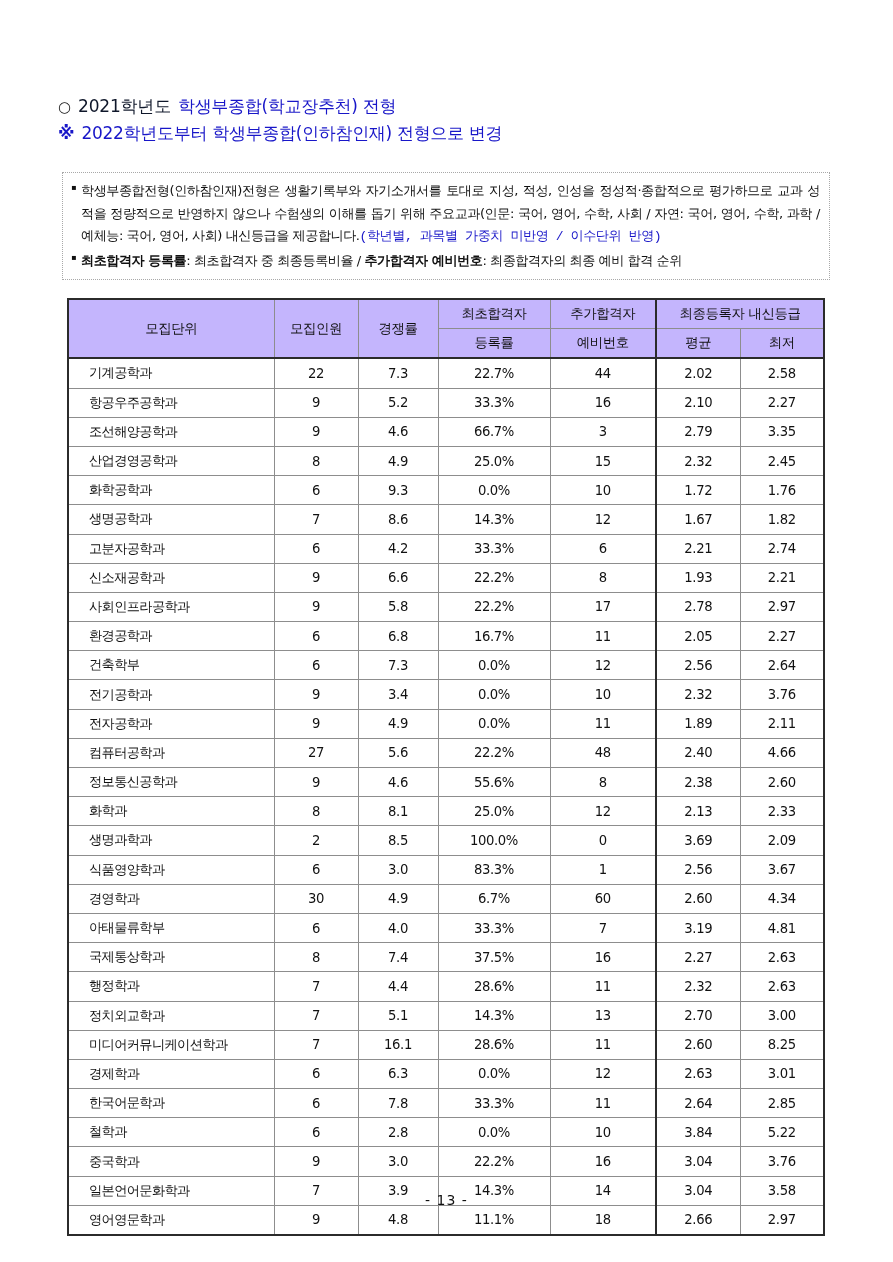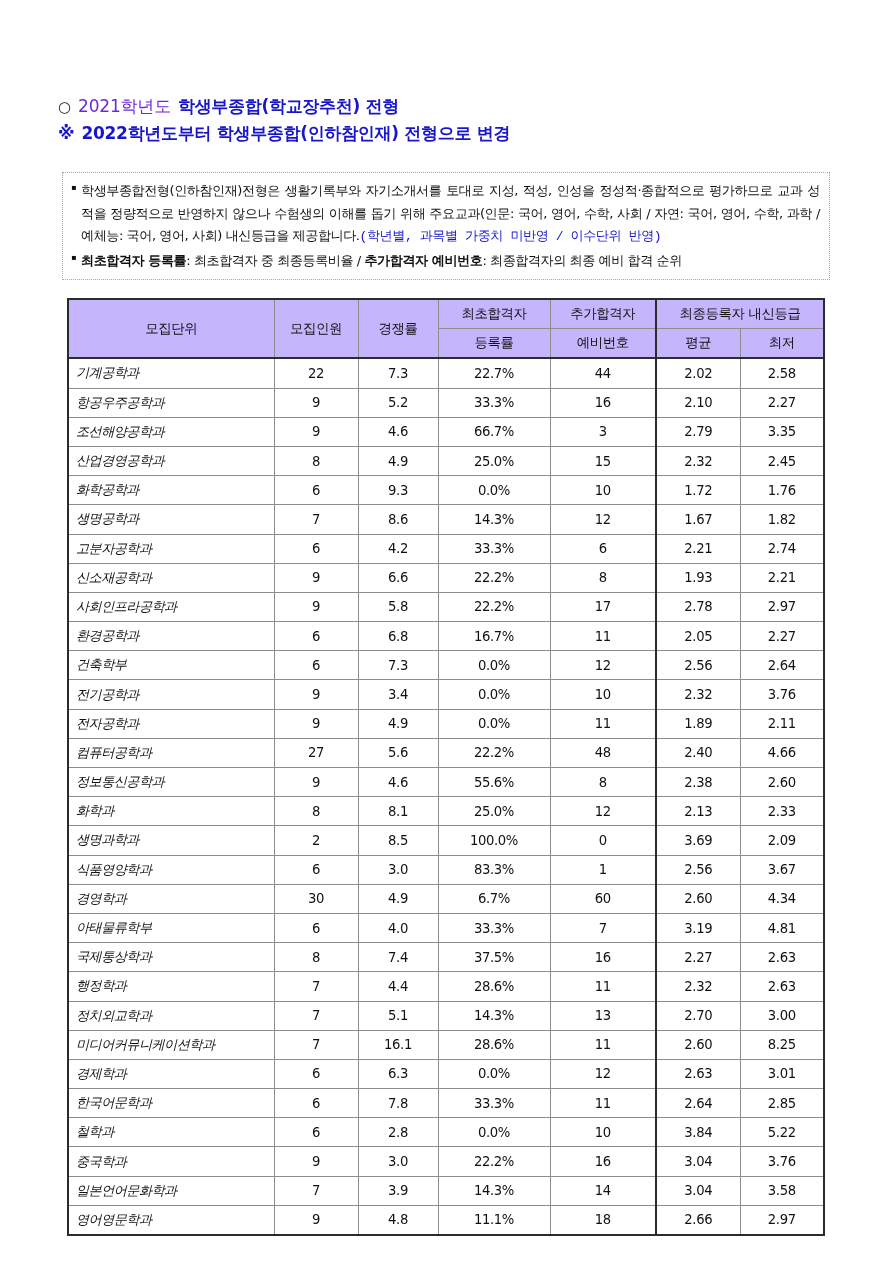--- a/index.html
+++ b/index.html
@@ -41,34 +41,34 @@
   .head-marker {
     display: inline-block;
     font-size: 17px;
     margin-right: 7px;
   }
   .marker-circle { color: #111111; font-size: 15px; }
   .marker-aster  { color: #1816c8; font-weight: bold; font-size: 17px; }
 
   .head-plain {
     font-size: 17px;
-    color: #6d28d9;
+    color: #0f172a;
     letter-spacing: -0.2px;
   }
   .head-blue {
     font-size: 17px;
     color: #1816c8;
-    font-weight: bold;
+    font-weight: normal;
     letter-spacing: -0.3px;
     margin-left: 7px;
   }
   .head-blue-all {
     font-size: 17px;
     color: #1816c8;
-    font-weight: bold;
+    font-weight: normal;
     letter-spacing: -0.3px;
   }
 
   
   .notebox {
     position: absolute;
     left: 62px;
     top: 172px;
     width: 768px;
     box-sizing: border-box;
@@ -119,23 +119,22 @@
     color: #111111;
     font-weight: normal;
   }
   table.grid thead th {
     background: #c4b5fd;
     font-weight: normal;
     font-size: 13.4px;
   }
   table.grid tbody td.unit {
     text-align: left;
-    padding-left: 7px;
+    padding-left: 20px;
     letter-spacing: -0.6px;
-    font-style: italic;
   }
   
   table.grid {
     border: 2px solid #2b2b2b;
   }
   .col-unit   { width: 206px; }
   .col-quota  { width: 84px;  }
   .col-ratio  { width: 80px;  }
   .col-first  { width: 112px; }
   .col-extra  { width: 106px; }
@@ -497,14 +496,15 @@
             <td>4.8</td>
             <td>11.1%</td>
             <td>18</td>
             <td class="group-start">2.66</td>
             <td>2.97</td>
           </tr>
         </tbody>
     </table>
   </div>
 
+  <div class="footer">- 13 -</div>
 
 </div>
 
 </body></html>

